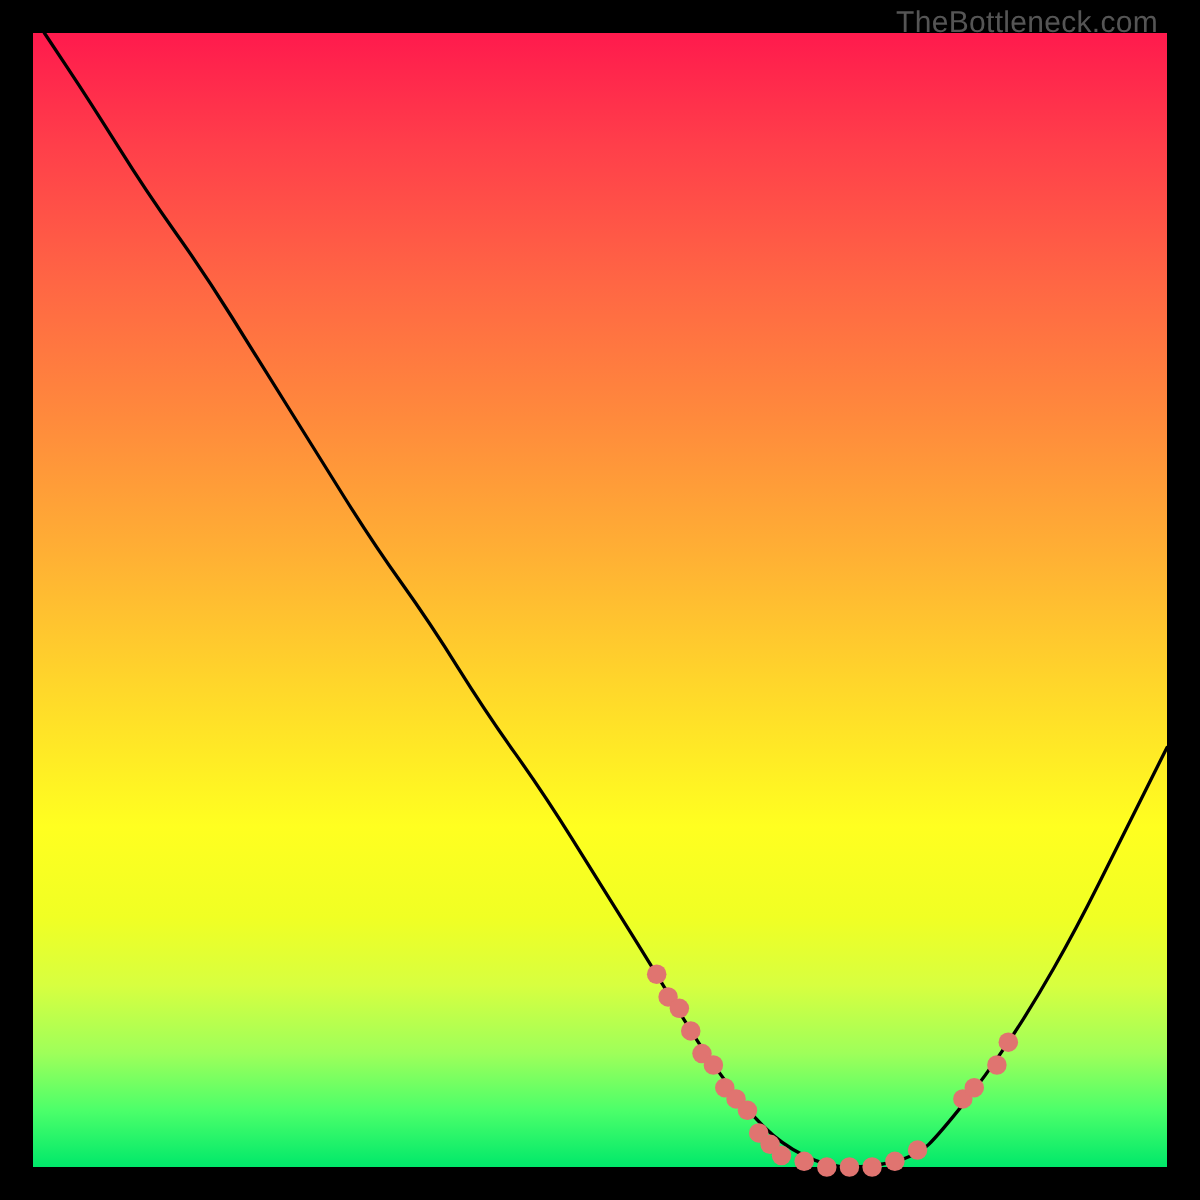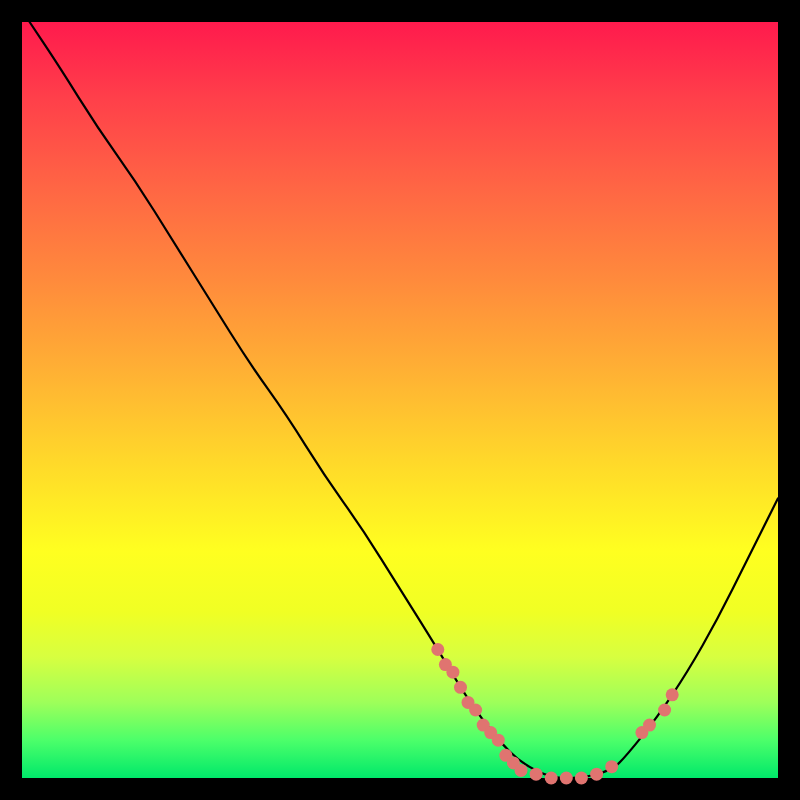--- a/index.html
+++ b/index.html
@@ -66,20 +66,21 @@
   }
   .marker {
     fill: #e07470;
     stroke: none;
   }
 </style>
 </head>
 <body>
 
 <div class="frame">
+  <div class="watermark">TheBottleneck.com</div>
   <div class="plot">
     <svg class="overlay" viewBox="0 0 756 756">
       <path id="curve-path" class="curve" d="M 7.6 0.0 Q 7.6 0.0 22.7 22.7 Q 37.8 45.4 56.7 75.6 Q 75.6 105.8 94.5 132.3 Q 113.4 158.8 132.3 189.0 Q 151.2 219.2 170.1 249.5 Q 189.0 279.7 207.9 310.0 Q 226.8 340.2 245.7 366.7 Q 264.6 393.1 283.5 423.4 Q 302.4 453.6 321.3 480.1 Q 340.2 506.5 359.1 536.8 Q 378.0 567.0 396.9 597.2 Q 415.8 627.5 427.1 646.4 Q 438.5 665.3 446.0 676.6 Q 453.6 688.0 464.9 703.1 Q 476.3 718.2 487.6 729.5 Q 499.0 740.9 514.1 748.4 Q 529.2 756.0 544.3 756.0 Q 559.4 756.0 574.6 752.2 Q 589.7 748.4 597.2 740.9 Q 604.8 733.3 619.9 714.4 Q 635.0 695.5 650.2 672.8 Q 665.3 650.2 680.4 623.7 Q 695.5 597.2 710.6 567.0 Q 725.8 536.8 740.9 506.5 T 756.0 476.3"></path>
       <g id="markers">
           <circle cx="415.8" cy="627.5" r="6.5" class="marker"></circle>
           <circle cx="423.4" cy="642.6" r="6.5" class="marker"></circle>
           <circle cx="430.9" cy="650.2" r="6.5" class="marker"></circle>
           <circle cx="438.5" cy="665.3" r="6.5" class="marker"></circle>
           <circle cx="446.0" cy="680.4" r="6.5" class="marker"></circle>
           <circle cx="453.6" cy="688.0" r="6.5" class="marker"></circle>

